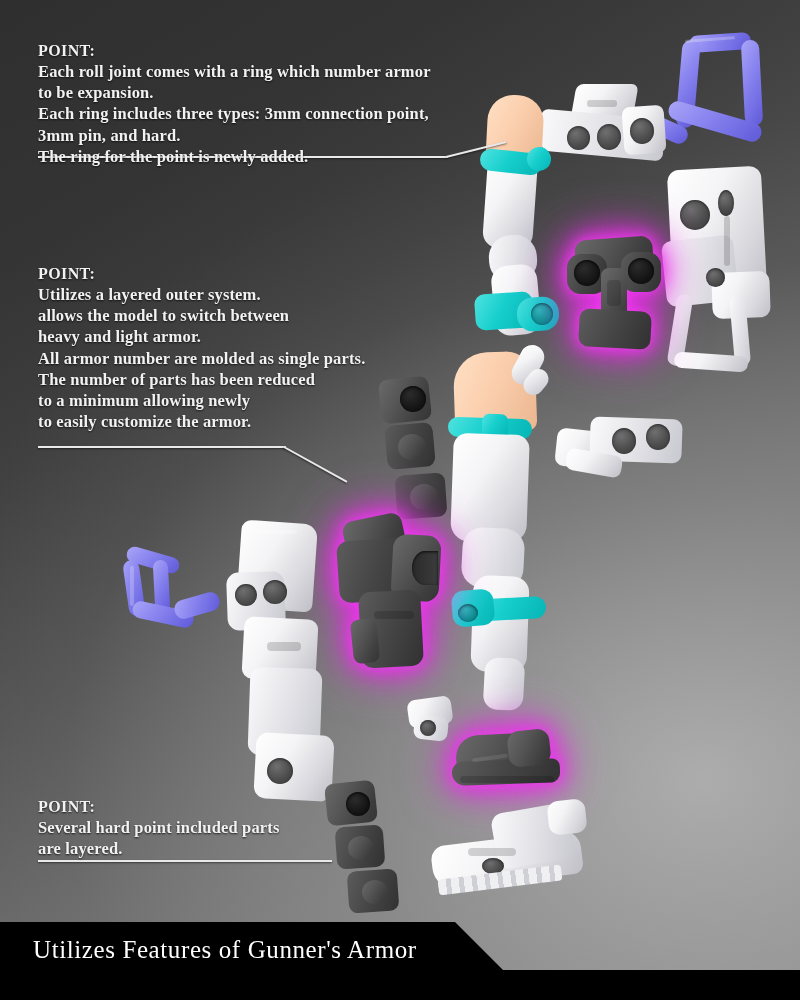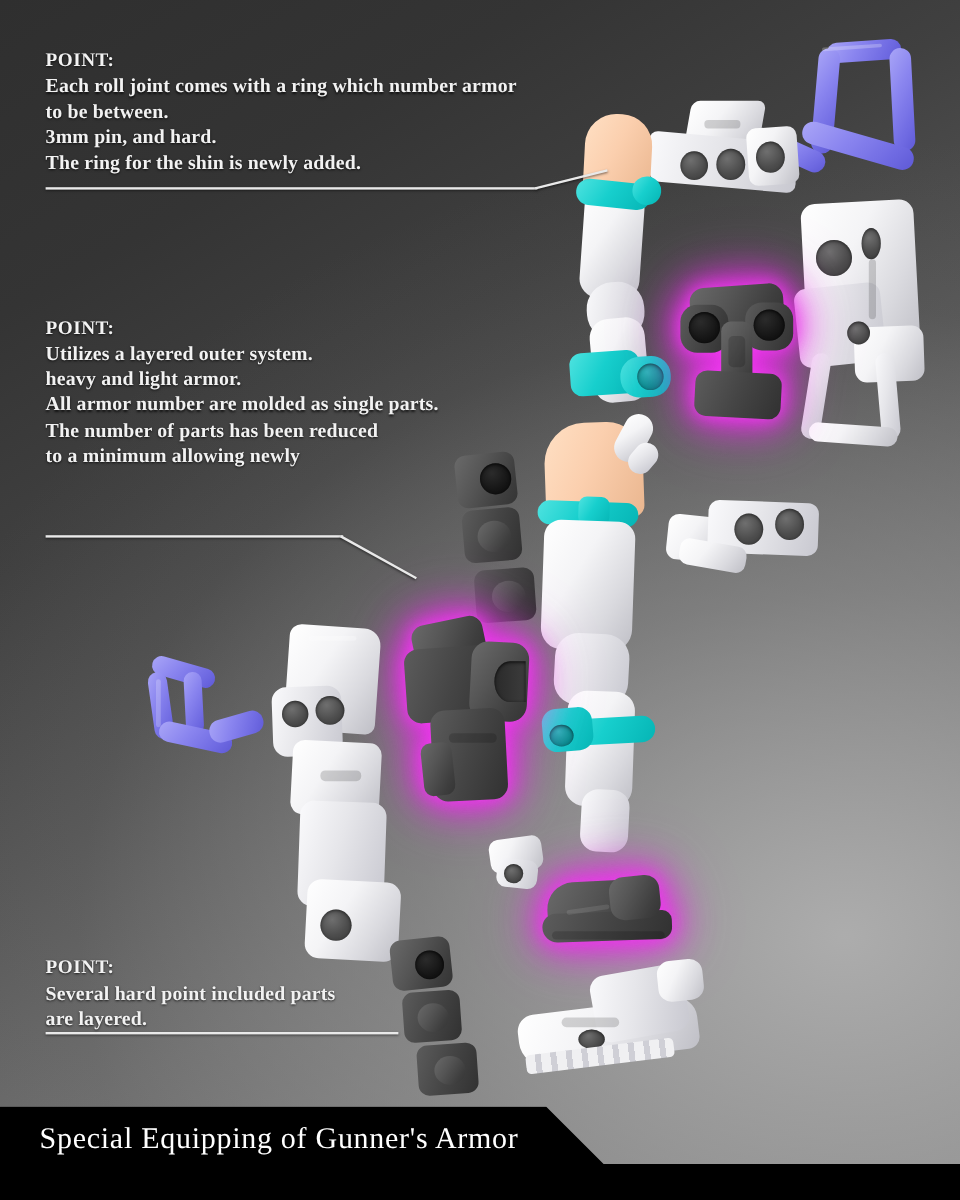--- a/index.html
+++ b/index.html
@@ -247,36 +247,39 @@
     <div class="diag" style="left:246px;top:6px;width:72px;transform:rotate(29deg);"></div>
   </div>
 
   <div class="leader" style="left:38px;top:858px;width:320px;height:10px;">
     <div class="hbar" style="left:0;top:2px;width:294px;"></div>
   </div>
 
   <div class="point-block" id="point1">
     <div class="ptitle">POINT:</div>
     <div class="pline">Each roll joint comes with a ring which number armor</div>
-    <div class="pline">to be between.</div>
+    <div class="pline">to be expansion.</div>
+    <div class="pline">Each ring includes three types: 3mm connection point,</div>
     <div class="pline">3mm pin, and hard.</div>
-    <div class="pline">The ring for the shin is newly added.</div>
+    <div class="pline">The ring for the point is newly added.</div>
   </div>
 
   <div class="point-block" id="point2">
     <div class="ptitle">POINT:</div>
     <div class="pline">Utilizes a layered outer system.</div>
+    <div class="pline">allows the model to switch between</div>
     <div class="pline">heavy and light armor.</div>
     <div class="pline">All armor number are molded as single parts.</div>
     <div class="pline">The number of parts has been reduced</div>
     <div class="pline">to a minimum allowing newly</div>
+    <div class="pline">to easily customize the armor.</div>
   </div>
 
   <div class="point-block" id="point3">
     <div class="ptitle">POINT:</div>
     <div class="pline">Several hard point included parts</div>
     <div class="pline">are layered.</div>
   </div>
 
   <div id="footer-banner"></div>
-  <div id="footer-title">Special Equipping of Gunner's Armor</div>
+  <div id="footer-title">Utilizes Features of Gunner's Armor</div>
 
 </div>
 
 </body></html>

